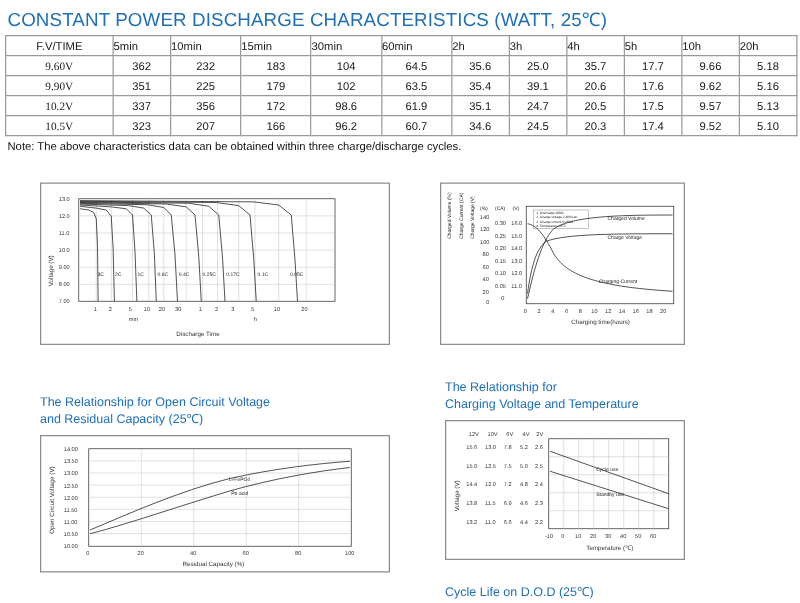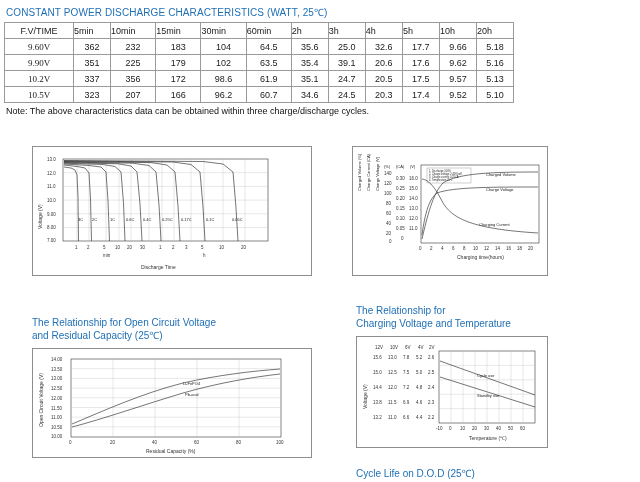--- a/index.html
+++ b/index.html
@@ -17,27 +17,27 @@
     position: relative;
   }
   .page {
     position: relative;
     width: 640px;
     height: 482px;
     padding: 0;
   }
   .doc-title {
     color: #1f6fb5;
-    font-size: 10px;
+    font-size: 15px;
     padding: 5px 0 3px 6px;
     letter-spacing: 0.1px;
   }
   table.spec {
     border-collapse: collapse;
-    width: 510px;
+    width: 634px;
     margin-left: 4px;
     font-size: 9px;
   }
   table.spec th, table.spec td {
     border: 1px solid #9a9a9a;
     text-align: center;
     padding: 1px 2px;
     height: 13px;
     line-height: 12px;
     font-weight: normal;
@@ -129,21 +129,21 @@
     <tbody>
       <tr>
         <td>9.60V</td>
         <td>362</td>
         <td>232</td>
         <td>183</td>
         <td>104</td>
         <td>64.5</td>
         <td>35.6</td>
         <td>25.0</td>
-        <td>32.6</td>
+        <td>35.7</td>
         <td>17.7</td>
         <td>9.66</td>
         <td>5.18</td>
       </tr>
       <tr>
         <td>9.90V</td>
         <td>351</td>
         <td>225</td>
         <td>179</td>
         <td>102</td>

